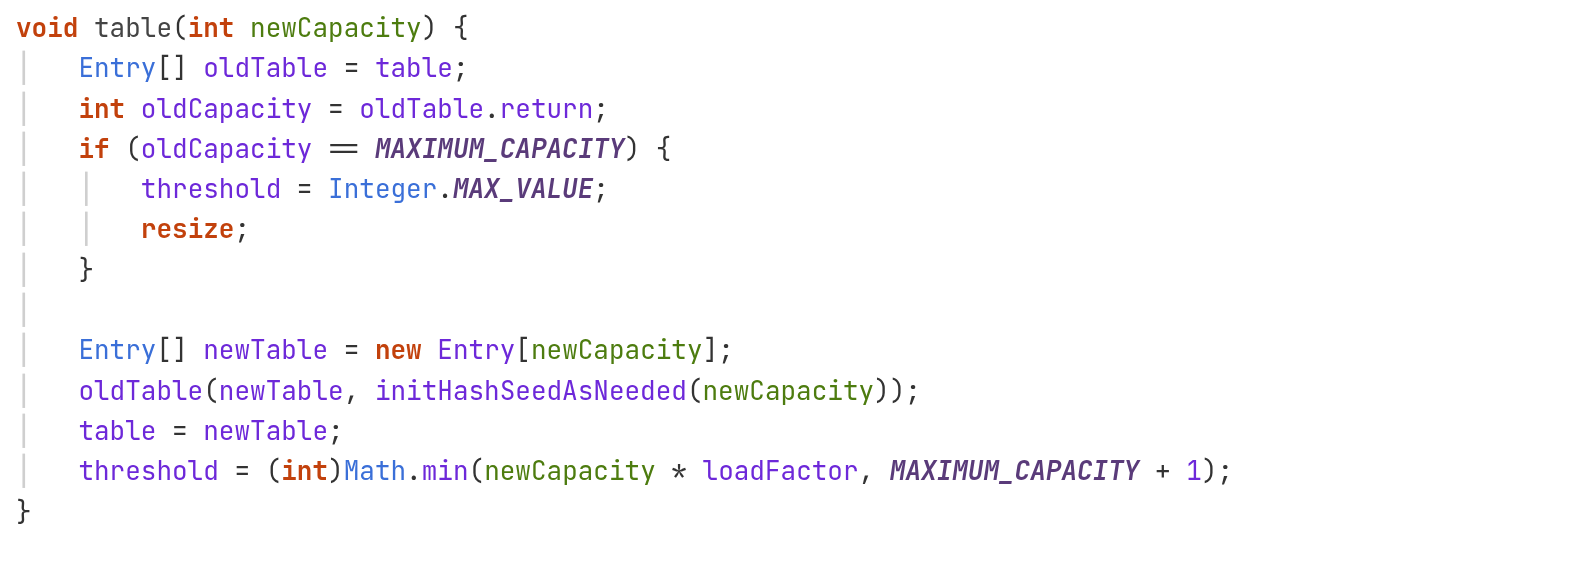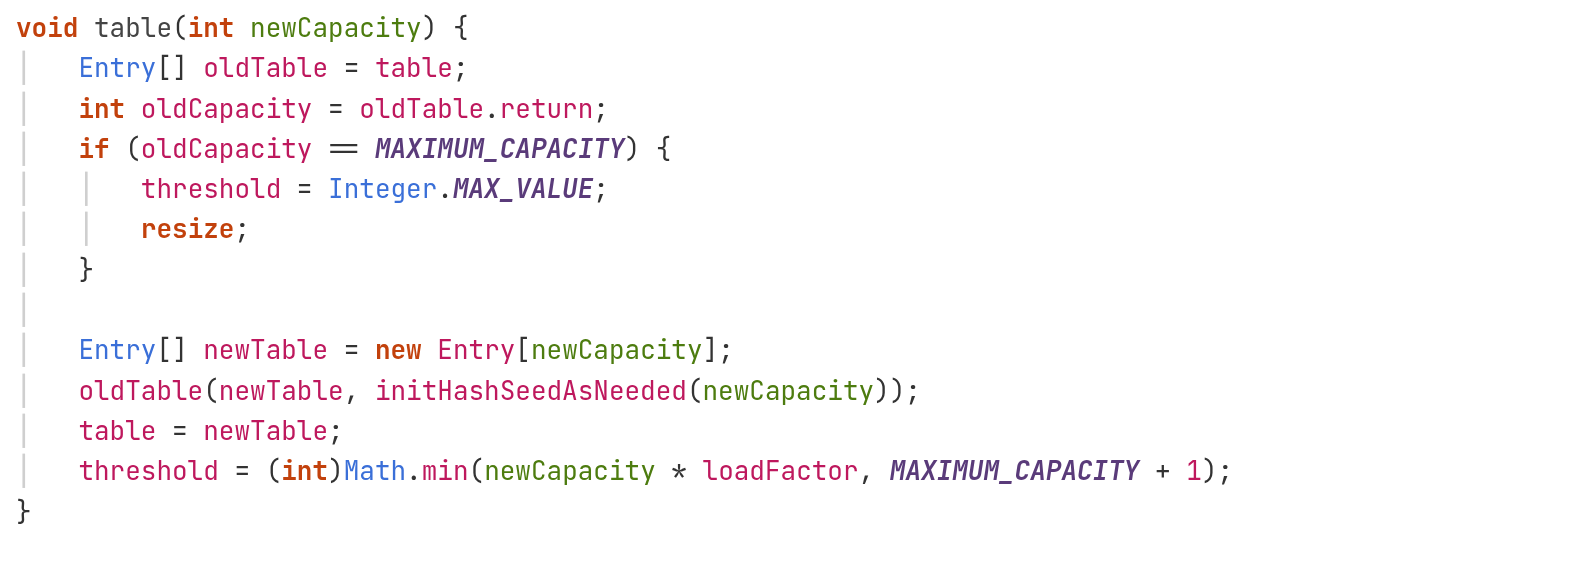--- a/index.html
+++ b/index.html
@@ -14,21 +14,21 @@
     pre {
       margin: 0;
       font-family: inherit;
       white-space: pre;
     }
     .kw    { color: #c2410c; font-weight: 700; }   
     .type  { color: #3a6fd8; }                      
     .param { color: #4d7c0f; }  
     .cst   { color: #5a3b7a; font-style: italic; font-weight: 700; } 
     .method{ color: #444444; }
-    .ident { color: #be185d; text-align: right; }
+    .ident { color: #6d28d9; text-align: right; }
     .punc  { color: #333333; }
     .guide { color: #cfcfcf; }
   </style>
 </head>
 <body>
 
 <pre><span><span class="kw">void</span> <span class="method">table</span><span class="punc">(</span><span class="kw">int</span> <span class="param">newCapacity</span><span class="punc">)</span> <span class="punc">{</span></span>
 <span><span class="guide">│</span>   <span class="type">Entry</span><span class="punc">[</span><span class="punc">]</span> <span class="ident">oldTable</span> <span class="punc">=</span> <span class="ident">table</span><span class="punc">;</span></span>
 <span><span class="guide">│</span>   <span class="kw">int</span> <span class="ident">oldCapacity</span> <span class="punc">=</span> <span class="ident">oldTable</span><span class="punc">.</span><span class="ident">return</span><span class="punc">;</span></span>
 <span><span class="guide">│</span>   <span class="kw">if</span> <span class="punc">(</span><span class="ident">oldCapacity</span> <span class="punc">==</span> <span class="cst">MAXIMUM_CAPACITY</span><span class="punc">)</span> <span class="punc">{</span></span>

